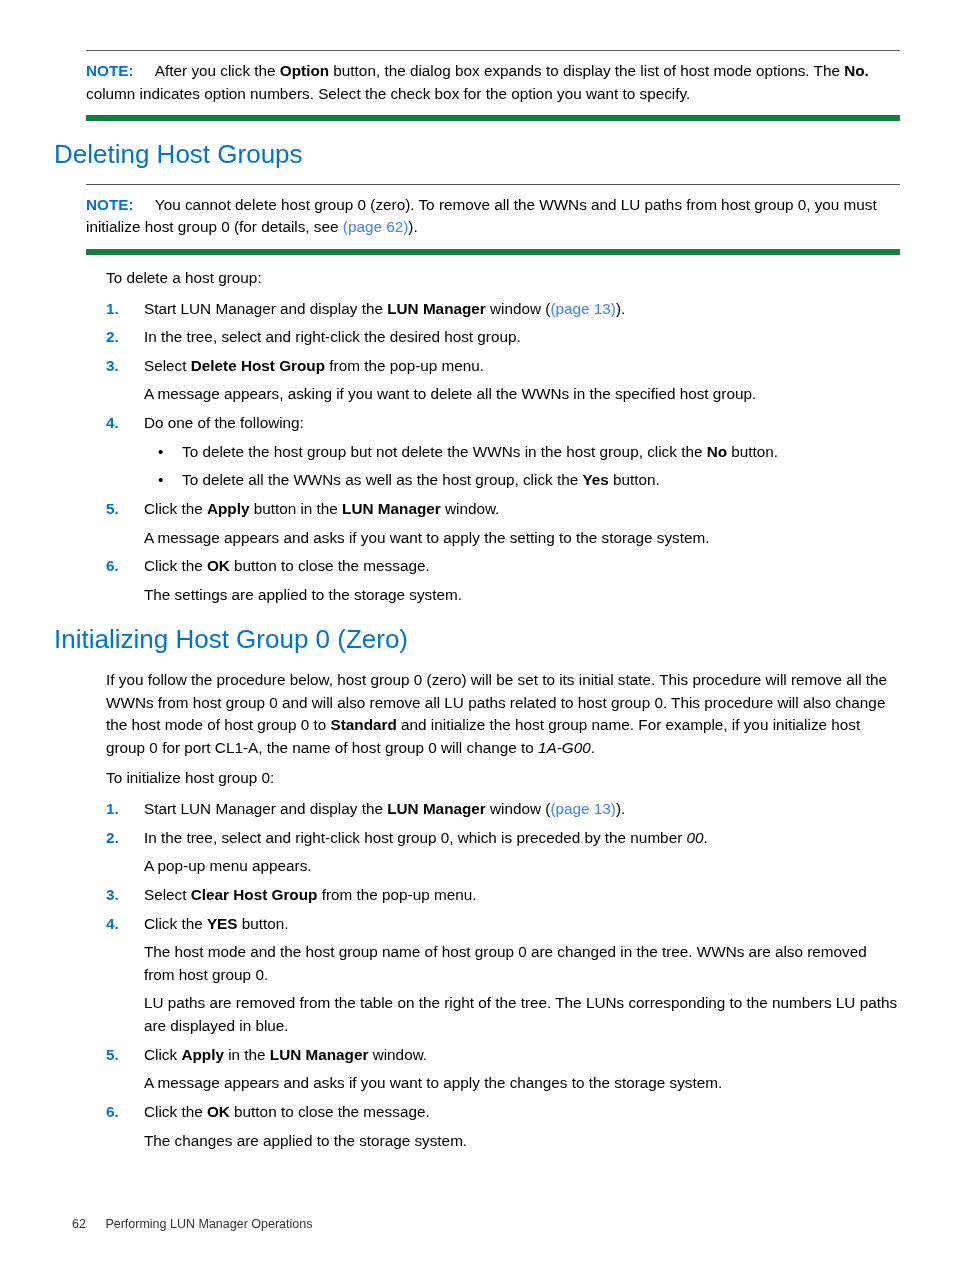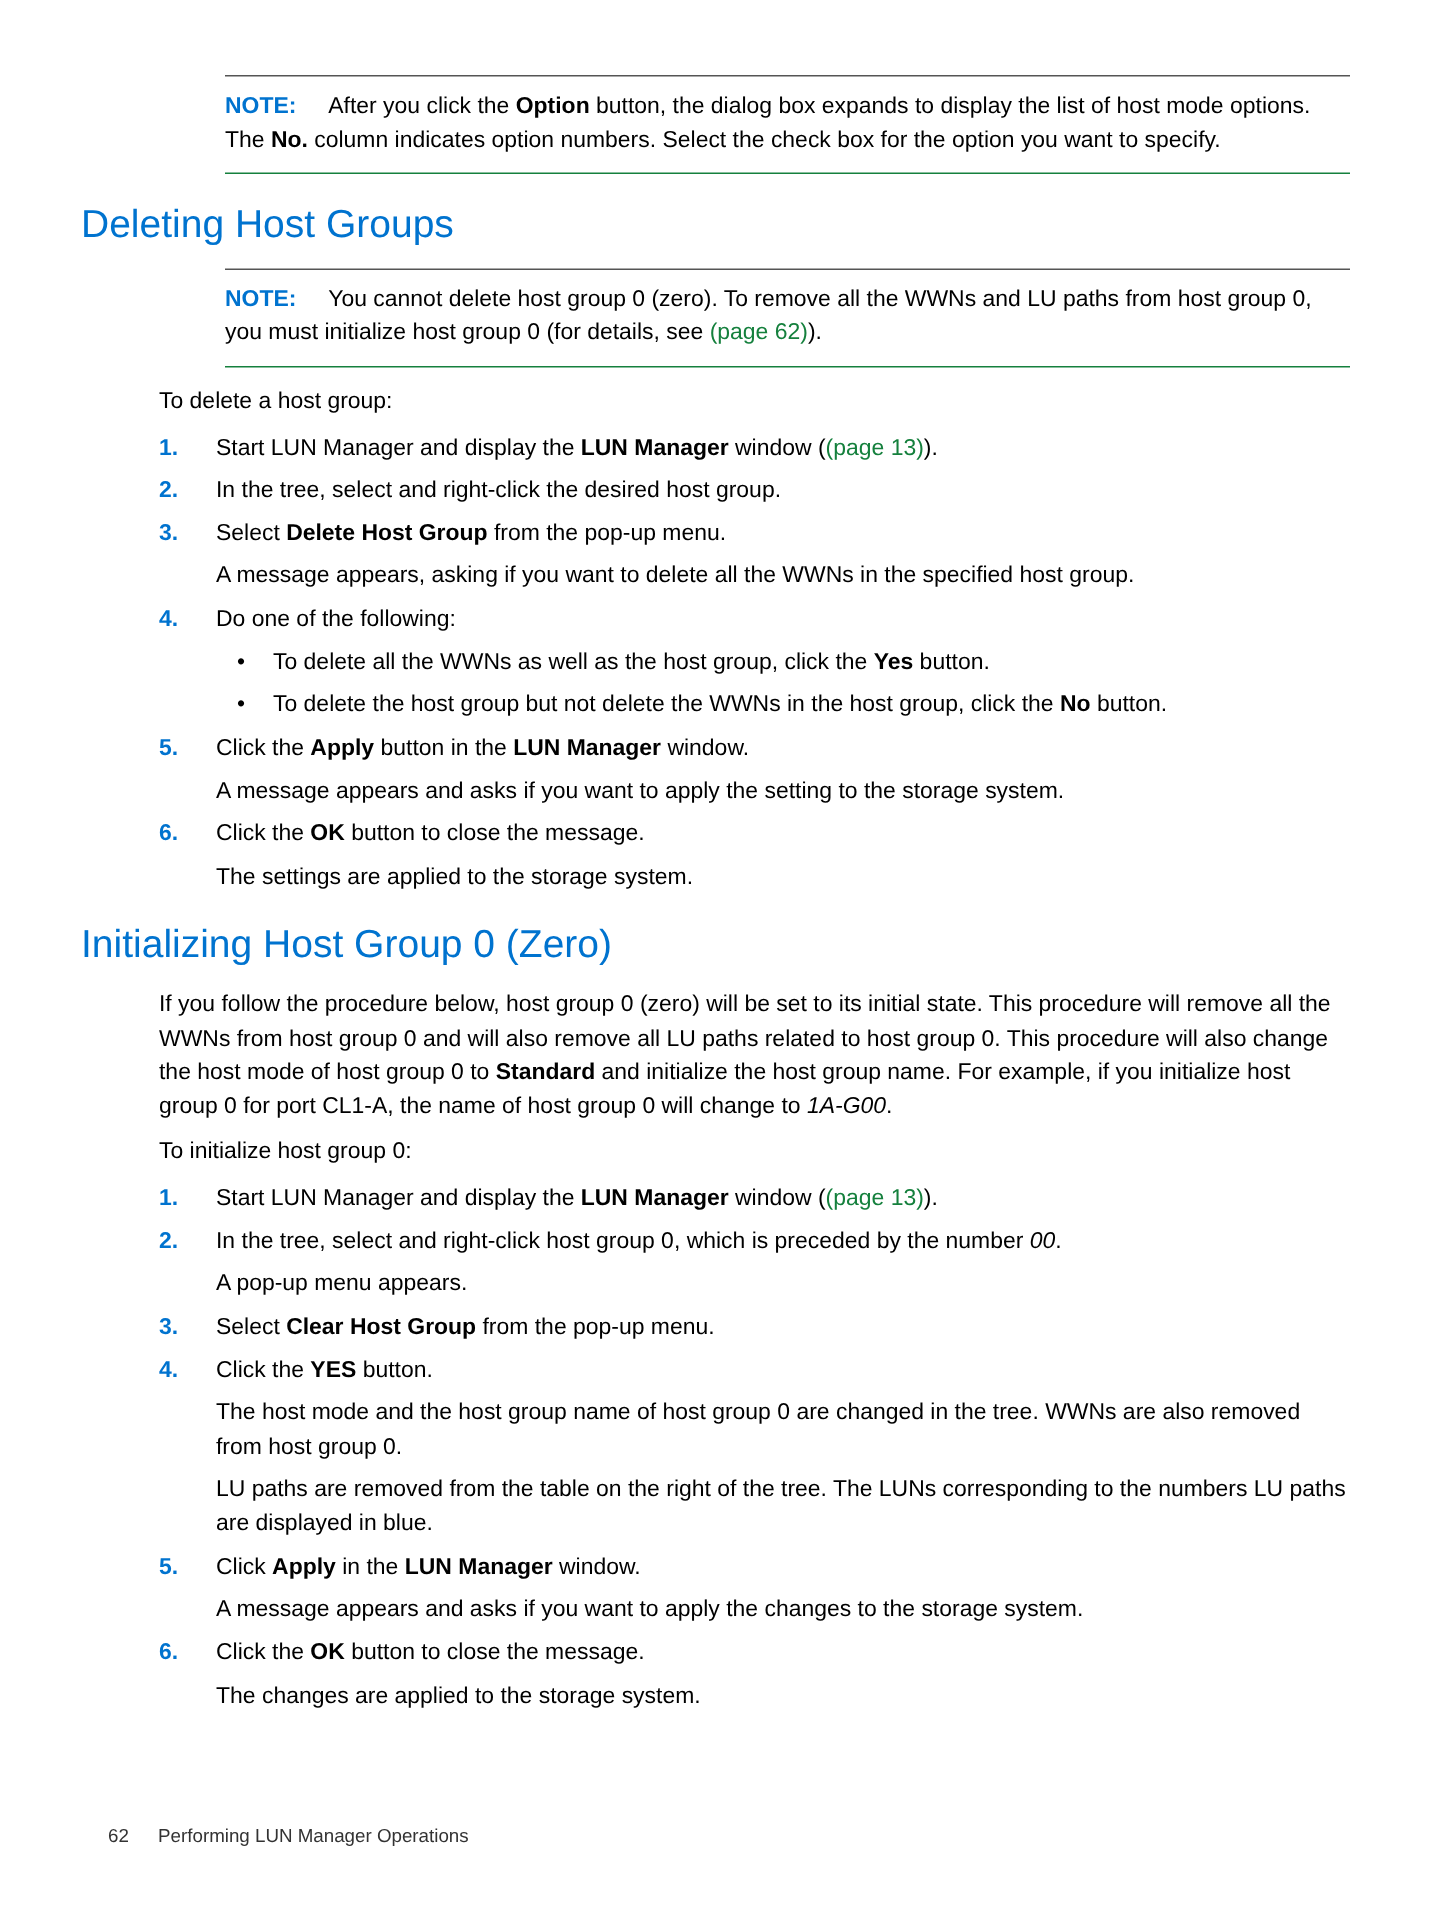--- a/index.html
+++ b/index.html
@@ -13,23 +13,23 @@
   }
   .page {
     width: 954px;
     min-height: 1271px;
     box-sizing: border-box;
     padding: 50px 54px 40px 54px;
     position: relative;
   }
   .note-box {
     border-top: 1px solid #555;
-    border-bottom: 1px solid #15803d;
+    border-bottom: 6px solid #15803d;
     padding: 9px 0 10px 0;
-    margin: 0 0 12px 96px;
+    margin: 0 0 12px 32px;
   }
   .note-label {
     color: #0073cf;
     font-weight: bold;
   }
   h2.section {
     color: #0073cf;
     font-weight: normal;
     font-size: 26px;
     margin: 14px 0 10px 0;
@@ -75,21 +75,21 @@
   }
   ul.bullets > li::before {
     content: "•";
     position: absolute;
     left: 14px;
     top: 0;
     color: #000;
   }
   .b { font-weight: bold; }
   .i { font-style: italic; }
-  .link { color: #15803d; text-align: right; }
+  .link { color: #3b82f6; text-align: right; }
   .footer {
     position: absolute;
     bottom: 38px;
     left: 72px;
     font-size: 12.5px;
     color: #333;
   }
   .footer .pn { margin-right: 16px; }
 </style>
 </head>
@@ -116,22 +116,22 @@
         <span>Start LUN Manager and display the </span><span class="b">LUN Manager</span><span> window (</span><span class="link">(page 13)</span><span>).</span>
       </li>
       <li>In the tree, select and right-click the desired host group.</li>
       <li>
         <span>Select </span><span class="b">Delete Host Group</span><span> from the pop-up menu.</span>
         <p>A message appears, asking if you want to delete all the WWNs in the specified host group.</p>
       </li>
       <li>
         <span>Do one of the following:</span>
         <ul class="bullets">
+          <li><span>To delete the host group but not delete the WWNs in the host group, click the </span><span class="b">No</span><span> button.</span></li>
           <li><span>To delete all the WWNs as well as the host group, click the </span><span class="b">Yes</span><span> button.</span></li>
-          <li><span>To delete the host group but not delete the WWNs in the host group, click the </span><span class="b">No</span><span> button.</span></li>
         </ul>
       </li>
       <li>
         <span>Click the </span><span class="b">Apply</span><span> button in the </span><span class="b">LUN Manager</span><span> window.</span>
         <p>A message appears and asks if you want to apply the setting to the storage system.</p>
       </li>
       <li>
         <span>Click the </span><span class="b">OK</span><span> button to close the message.</span>
         <p>The settings are applied to the storage system.</p>
       </li>

